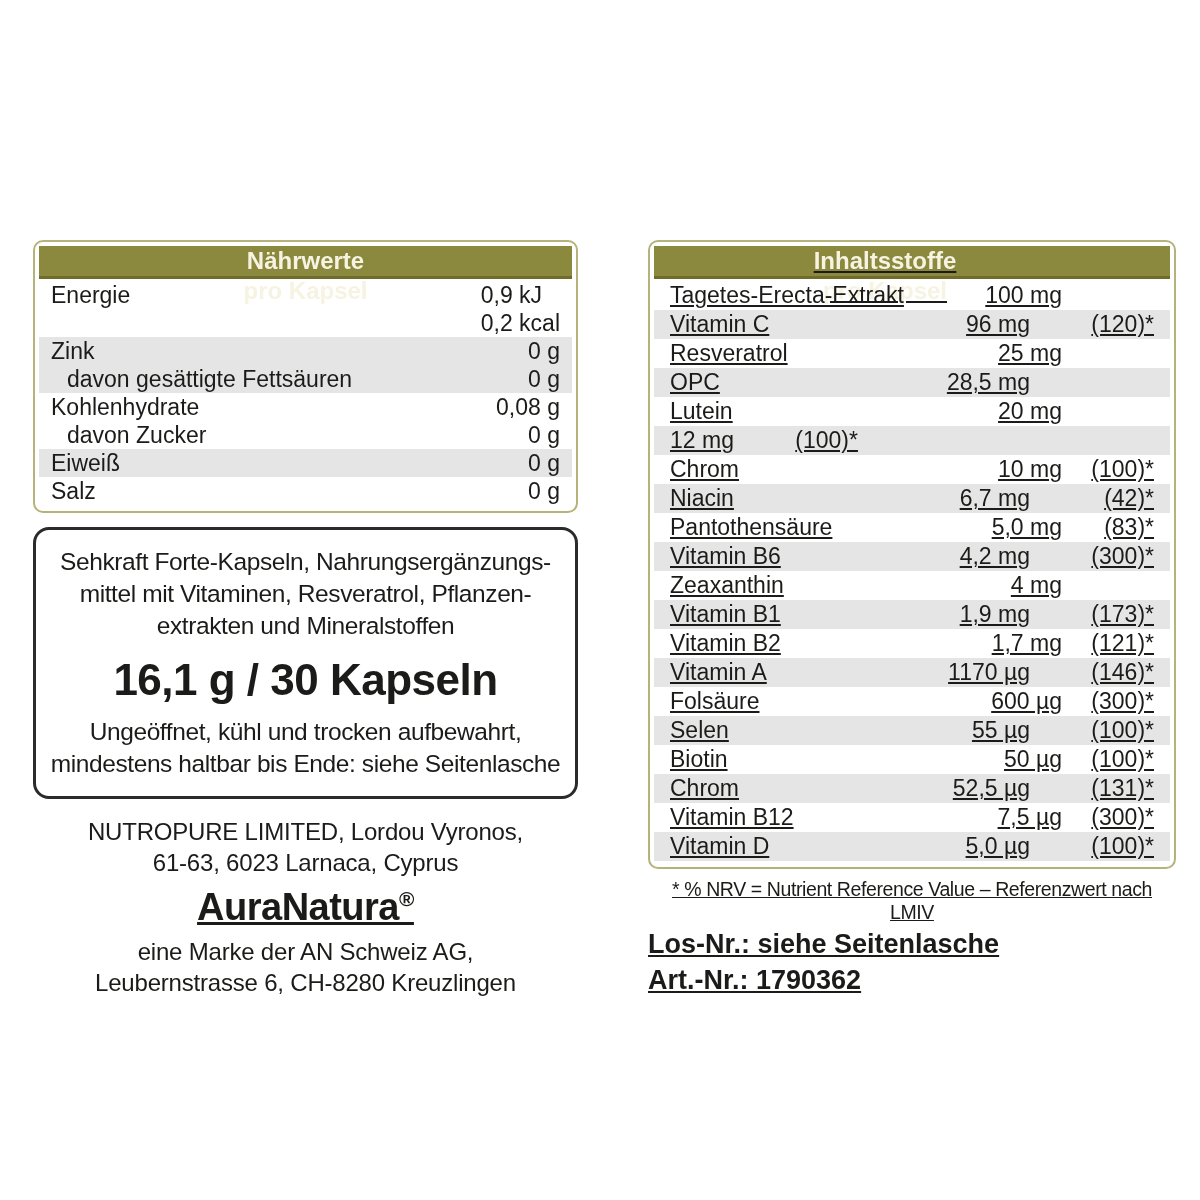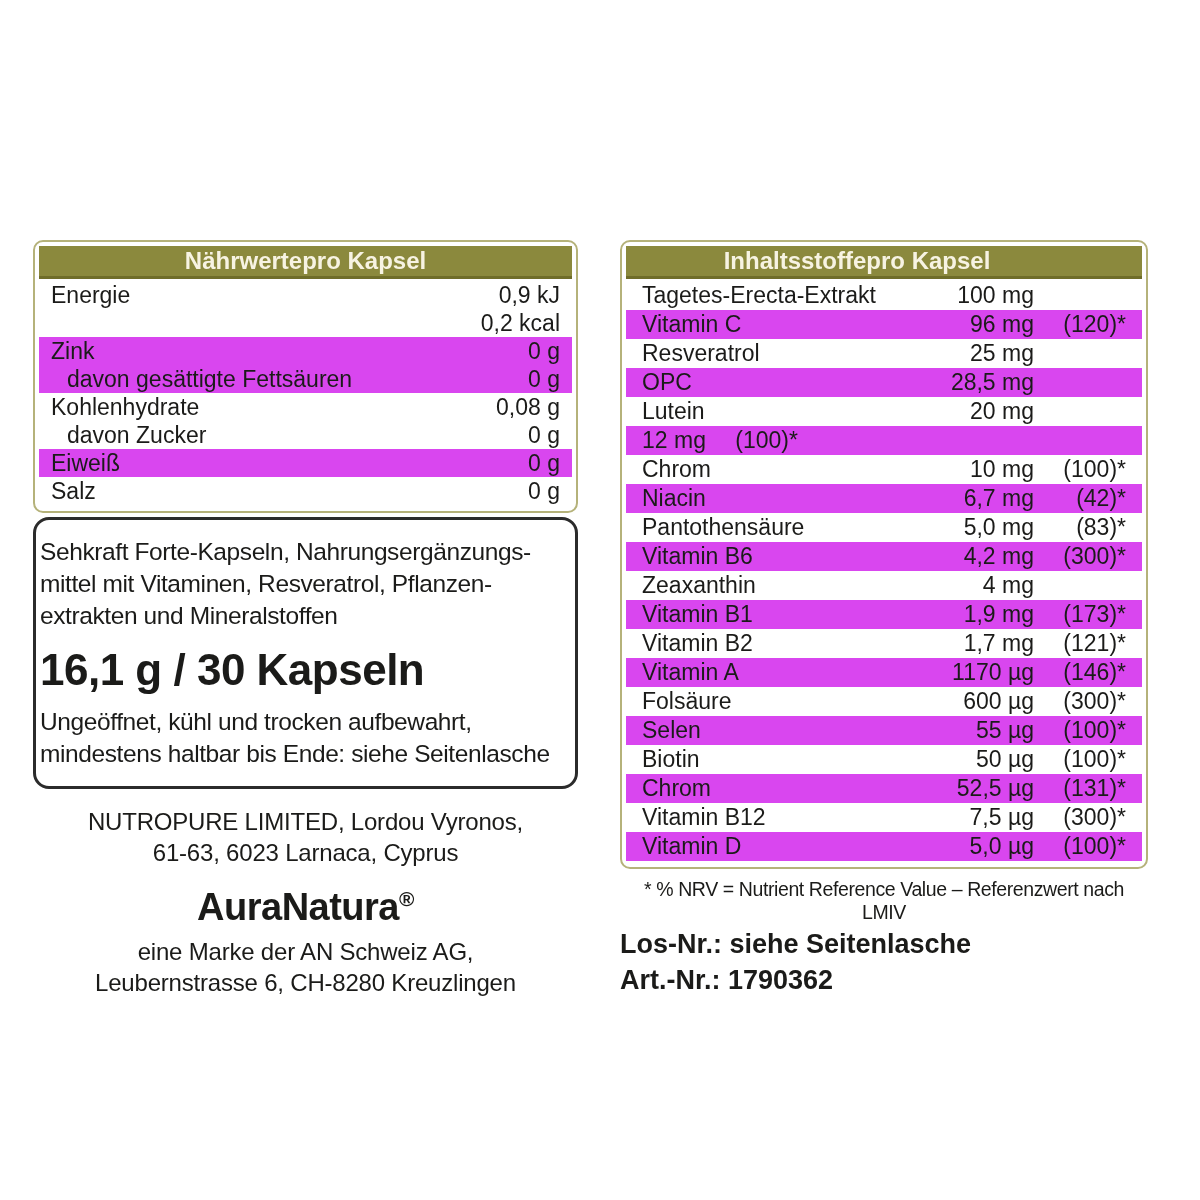--- a/index.html
+++ b/index.html
@@ -7,68 +7,70 @@
     width: 1200px; height: 1200px;
     background: #ffffff;
     font-family: "Liberation Sans", sans-serif;
     color: #1b1b19;
     -webkit-font-smoothing: antialiased;
   }
   .canvas { position: relative; width: 1200px; height: 1200px; overflow: hidden; }
 
   .col { position: absolute; top: 240px; }
   .col.left  { left: 33px;  width: 545px; }
-  .col.right { left: 620px; width: 528px; }
+  .col.right { left: 648px; width: 528px; text-decoration: underline; }
 
   
   .table {
     border: 2px solid #b5b27a;
     border-radius: 10px;
     background: #ffffff;
     padding: 4px;
     box-sizing: border-box;
   }
   .thead {
-    display: flex; justify-content: center; align-items: center;
+    display: flex; justify-content: flex-start; align-items: center;
     background: #8b893d;
     border-bottom: 3px solid #6f6d29;
     color: #f7f3e2;
     font-weight: bold;
     font-size: 24px;
     height: 30px; line-height: 30px;
     padding: 0 20px;
+    flex-direction: column;
   }
   .ing .thead { padding-right: 74px; }
   .tbody { padding: 2px 0; }
-  .shaded { background: #d946ef; }
+  .shaded { background: #e5e5e5; gap: 32px; }
 
   
   .nrow {
     display: flex; justify-content: space-between; align-items: flex-start;
     font-size: 23px; line-height: 28px;
     padding: 0 12px;
   }
   .nrow.indent .nlabel { padding-left: 16px; }
-  .nvalue { text-align: right; white-space: pre-line; }
+  .nvalue { white-space: pre-line; }
 
   
   .irow {
     display: flex; align-items: center;
     font-size: 23px; line-height: 29px;
     padding: 0 16px;
   }
   .iname { flex: 1; }
   .iamount { text-align: right; }
   .inrv { width: 92px; text-align: right; white-space: pre; }
 
   
   .info-box {
-    margin-top: 4px;
+    margin-top: 14px;
     border: 3px solid #2b2b2b;
     border-radius: 16px;
+    text-align: center;
     padding: 16px 4px 16px;
     box-sizing: border-box;
   }
   .desc, .storage {
     font-size: 24.5px; line-height: 32px;
     letter-spacing: -0.4px;
     white-space: pre;
     margin: 0;
   }
   .qty {
@@ -78,21 +80,21 @@
   }
 
   
   .mfr { text-align: center; margin-top: 17px; }
   .mfr-line {
     font-size: 24px; line-height: 31px;
     letter-spacing: -0.2px;
     white-space: pre;
     margin: 0;
   }
-  .brand { font-size: 38px; font-weight: bold; margin: 18px 0 7px; letter-spacing: -0.5px; }
+  .brand { font-size: 38px; font-weight: bold; margin: 8px 0 7px; letter-spacing: -0.5px; text-decoration: underline; }
   .brand sup { font-size: 55%; }
 
   
   .footnote {
     text-align: center;
     font-size: 19.5px; letter-spacing: -0.4px;
     margin: 9px 0 0;
   }
   .lot, .art {
     text-align: left;

